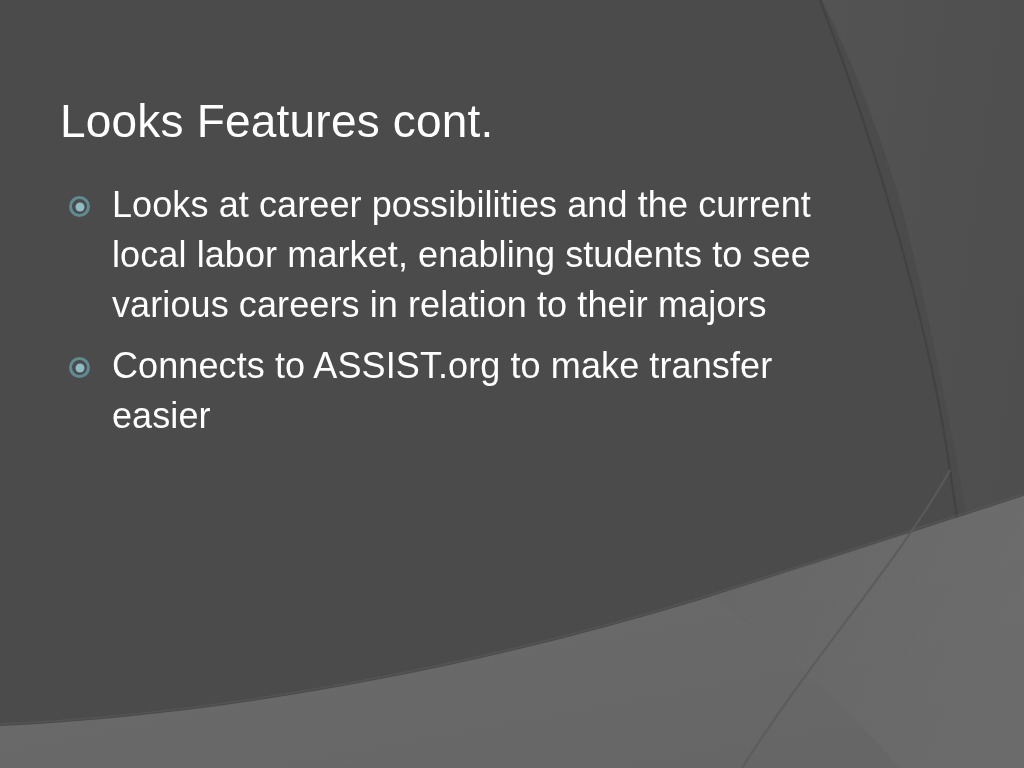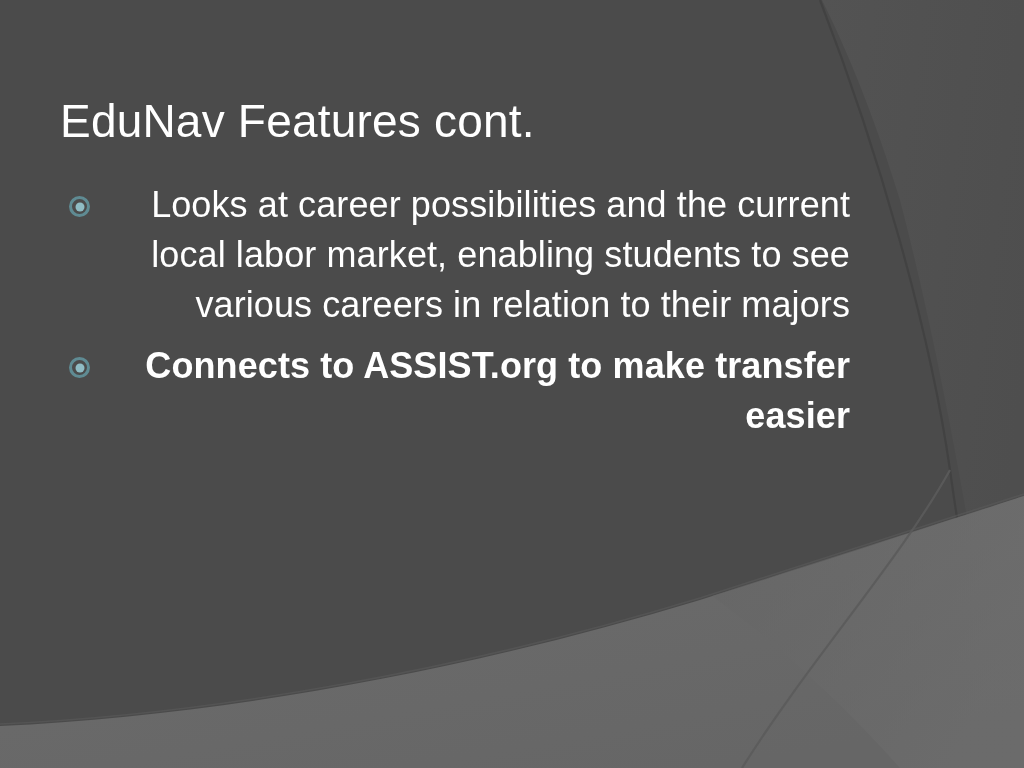--- a/index.html
+++ b/index.html
@@ -65,21 +65,21 @@
   .bullet-item {
     position: relative;
     padding-left: 52px;
     margin-bottom: 11px;
     color: #ffffff;
     font-size: 36px;
     font-weight: 400;
     line-height: 50px;
     letter-spacing: 0.1px;
   }
-  .bullet-item:last-child { margin-bottom: 0; font-weight: bold; }
+  .bullet-item:last-child { margin-bottom: 0; }
 
   .bullet-marker {
     position: absolute;
     left: 9px;
     top: 16px;
     width: 21px;
     height: 21px;
     border-radius: 50%;
     border: 3px solid #5f8b93;
     box-sizing: border-box;
@@ -92,21 +92,20 @@
     top: 50%;
     transform: translate(-50%, -50%);
     width: 9px;
     height: 9px;
     border-radius: 50%;
     background: #8fbcc4;
   }
 
   .bullet-text {
     display: block;
-    text-align: right;
   }
 </style>
 </head>
 <body>
 
 <div id="slide">
 
   <svg id="bg-decor" viewBox="0 0 1024 768" preserveAspectRatio="none" xmlns="http://www.w3.org/2000/svg">
     <defs>
       <linearGradient id="gradTopRight" x1="0" y1="0" x2="1" y2="0.5">
@@ -137,21 +136,21 @@
     <path d="M 712 596 C 840 554 950 520 1024 496 L 1024 768 L 900 768
              C 840 700 772 640 712 596 Z" fill="url(#gradBandRight)" opacity="0.55"></path>
 
     <path d="M 0 724 C 220 714 470 668 700 598 C 840 554 950 518 1024 494" fill="none" stroke="#5a5a5a" stroke-width="1.6" opacity="0.6"></path>
 
     <path d="M 950 470 C 900 560 810 660 742 768" fill="none" stroke="#5b5b5b" stroke-width="2.2" opacity="0.9"></path>
   </svg>
 
   <div id="content">
 
-    <h1 id="slide-title">EduNav Features cont.</h1>
+    <h1 id="slide-title">Looks Features cont.</h1>
 
     <ul id="body-list">
 
       <li class="bullet-item">
         <span class="bullet-marker"></span>
         <span class="bullet-text">Looks at career possibilities and the current local labor market, enabling students to see various careers in relation to their majors</span>
       </li>
 
 
       <li class="bullet-item">

